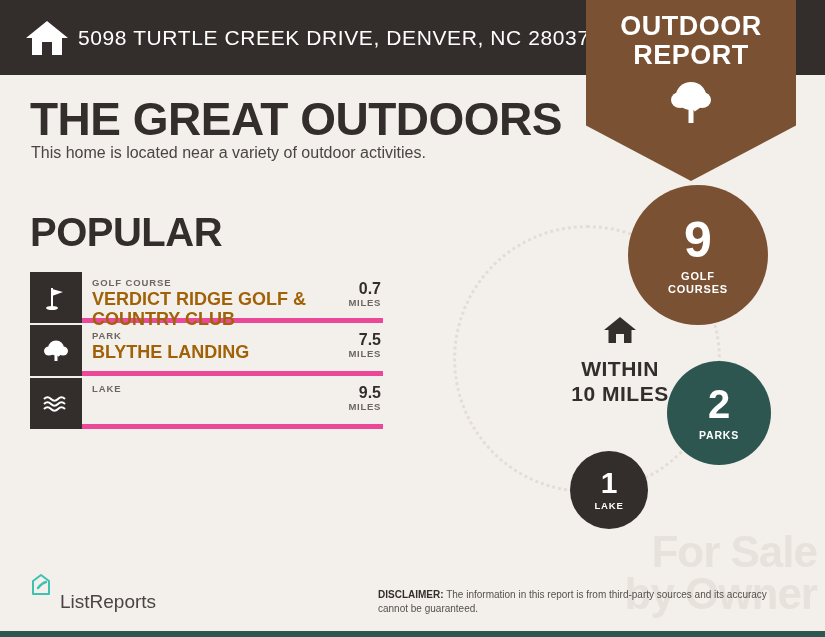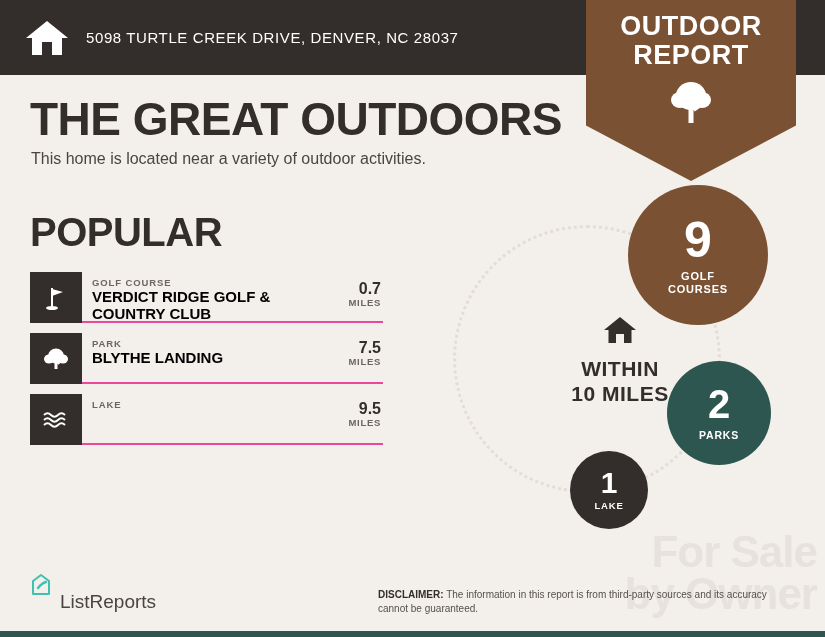--- a/index.html
+++ b/index.html
@@ -14,22 +14,22 @@
   .page { position:absolute; inset:0; background:#f3f0ec; }
 
   
   .header {
     position:absolute; top:0; left:0; width:825px; height:75px;
     background:#332d2b;
     display:flex; align-items:center;
   }
   .header-home { margin-left:24px; width:46px; height:40px; display:block; }
   .header-address {
-    color:#ffffff; font-size:15px; letter-spacing:0.6px;
-    margin-left:16px; font-weight:400; white-space:nowrap;
+    color:#ffffff; font-size:21px; letter-spacing:0.6px;
+    margin-left:8px; font-weight:400; white-space:nowrap;
   }
 
   
   .banner {
     position:absolute; top:-4px; left:586px; width:210px; height:185px;
     background:#7a5133;
     clip-path: polygon(0 0, 100% 0, 100% 70%, 50% 100%, 0 70%);
     text-align:center;
     padding-top:16px;
   }
@@ -39,46 +39,46 @@
   }
   .banner-tree { margin-top:10px; }
 
   
   .main-title {
     position:absolute; top:92px; left:30px;
     font-size:46px; font-weight:bold; color:#332d2b;
     letter-spacing:-0.5px;
   }
   .subtitle {
-    position:absolute; top:150px; left:31px;
+    position:absolute; top:144px; left:31px;
     font-size:16px; color:#4a4442;
   }
   .popular-title {
     position:absolute; top:210px; left:30px;
     font-size:40px; font-weight:bold; color:#332d2b; letter-spacing:-0.5px;
   }
 
   
   .list { position:absolute; top:272px; left:30px; width:353px; }
   .row {
-    position:relative; height:51px; margin-bottom:10px;
+    position:relative; height:51px; margin-bottom:2px;
     display:flex; align-items:stretch;
-    border-bottom:2px solid #ec4899;
+    border-bottom:5px solid #ec4899;
   }
   .row-icon {
     width:52px; height:51px; background:#332d2b; flex:none;
     display:flex; align-items:center; justify-content:center;
   }
   .row-text { flex:1; padding-left:10px; padding-top:5px; }
   .row-cat {
     font-size:9.5px; color:#6d6561; letter-spacing:0.9px; font-weight:bold;
     text-transform:uppercase;
   }
   .row-name {
-    font-size:15px; font-weight:bold; color:#000000; line-height:1.12;
+    font-size:18px; font-weight:bold; color:#a16207; line-height:1.12;
     margin-top:1px;
   }
   .row-dist { width:52px; flex:none; text-align:right; padding-top:7px; padding-right:2px;}
   .row-num { font-size:16px; font-weight:bold; color:#332d2b; line-height:1; }
   .row-unit { font-size:9.5px; font-weight:bold; color:#6d6561; letter-spacing:0.7px; }
   .row.two-line .row-dist { padding-top:9px; }
 
   
   .diagram { position:absolute; top:185px; left:425px; width:400px; height:370px; }
   .dotted-ring {

